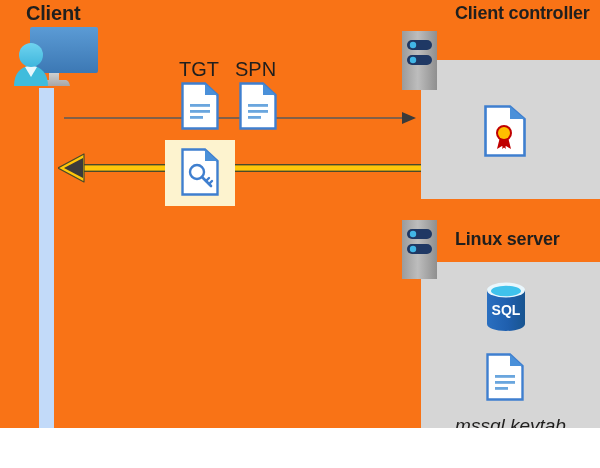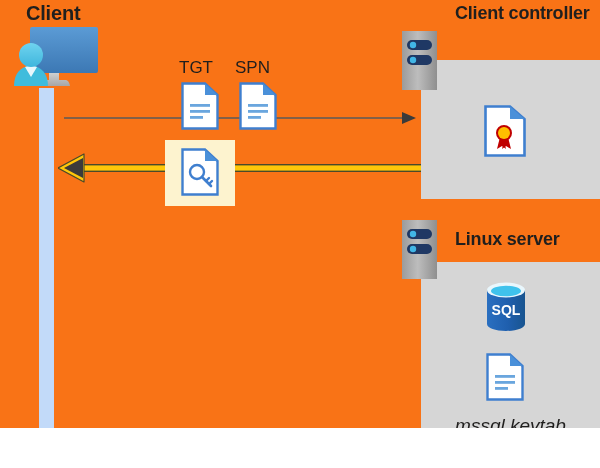--- a/index.html
+++ b/index.html
@@ -72,21 +72,21 @@
   
   #response-arrow {
     left: 58px;
     top: 152px;
     width: 364px;
     height: 32px;
   }
 
   
   .token-label {
-    font-size: 17px;
+    font-size: 20px;
     color: #201f1e;
   }
   #tgt-label { left: 179px; top: 58px; }
   #spn-label { left: 235px; top: 58px; }
 
   
   #tgt-doc { left: 181px; top: 82px; width: 38px; height: 48px; }
   #spn-doc { left: 239px; top: 82px; width: 38px; height: 48px; }
 
   

